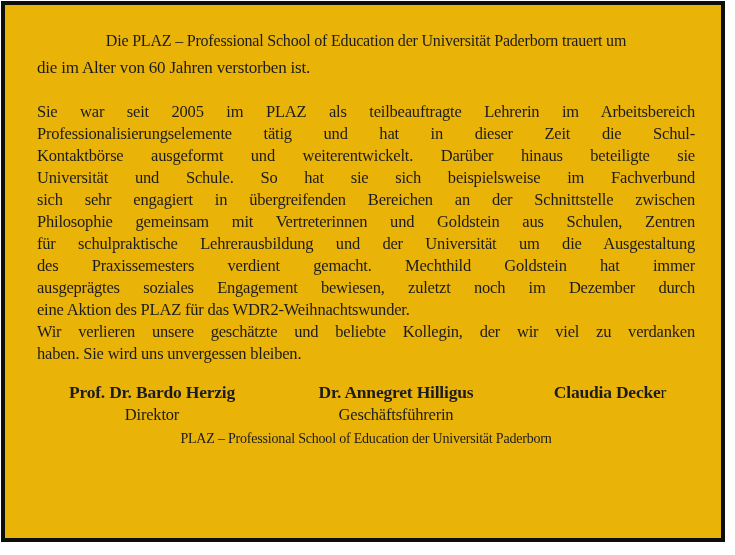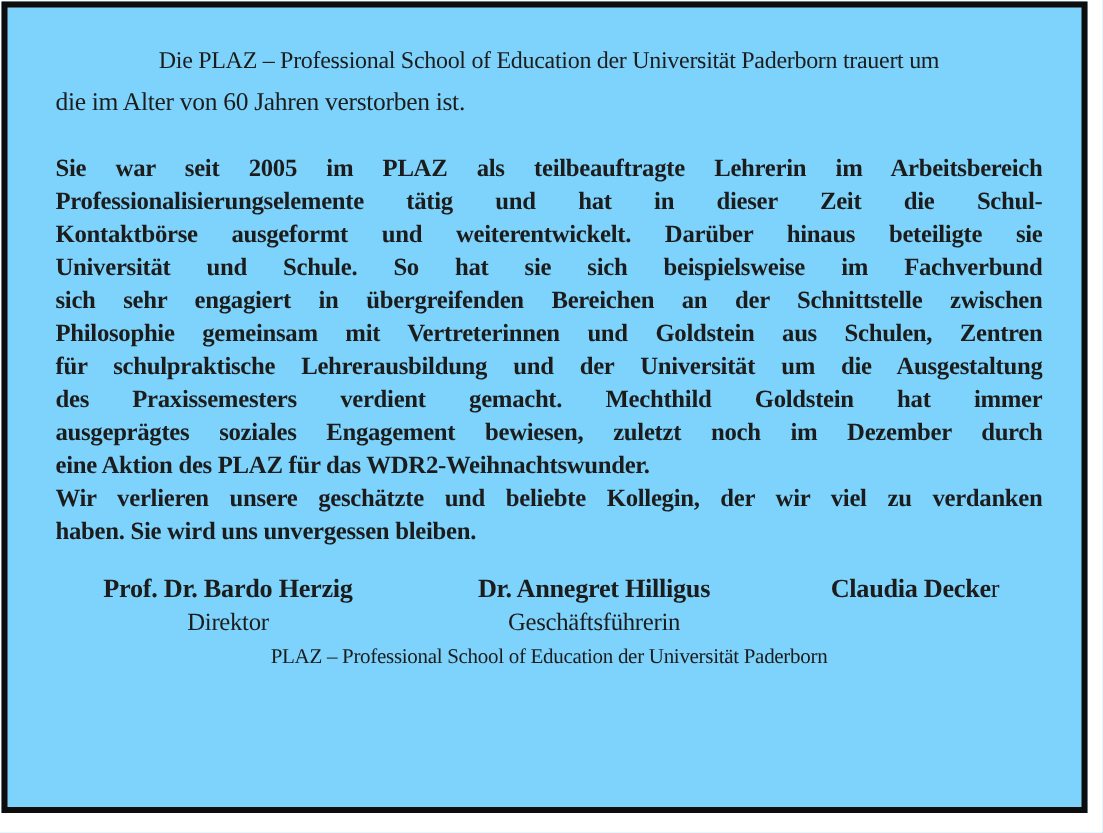--- a/index.html
+++ b/index.html
@@ -16,21 +16,21 @@
     font-family: "Liberation Serif", "DejaVu Serif", serif;
     color: #1c1c1c;
   }
   .frame {
     position: absolute;
     left: 1px;
     top: 1px;
     right: 10px;
     bottom: 13px;
     border: 4px solid #0d0d0d;
-    background: #7dd3fc;
+    background: #eab308;
     box-sizing: border-box;
     padding: 26px 26px 20px 32px;
   }
   .intro {
     margin: 0;
     text-align: center;
     font-size: 16px;
     letter-spacing: -0.2px;
     line-height: 20px;
   }
@@ -53,21 +53,20 @@
   }
   .jline {
     font-size: 16.5px;
     letter-spacing: -0.2px;
     line-height: 22px;
     max-height: 22px;
     overflow: hidden;
     text-align: justify;
     text-align-last: justify;
     text-justify: inter-word;
-    font-weight: bold;
   }
   .jline.last {
     text-align-last: left;
   }
   .signers {
     margin-top: 16px;
     display: flex;
     justify-content: space-between;
     align-items: flex-start;
   }

